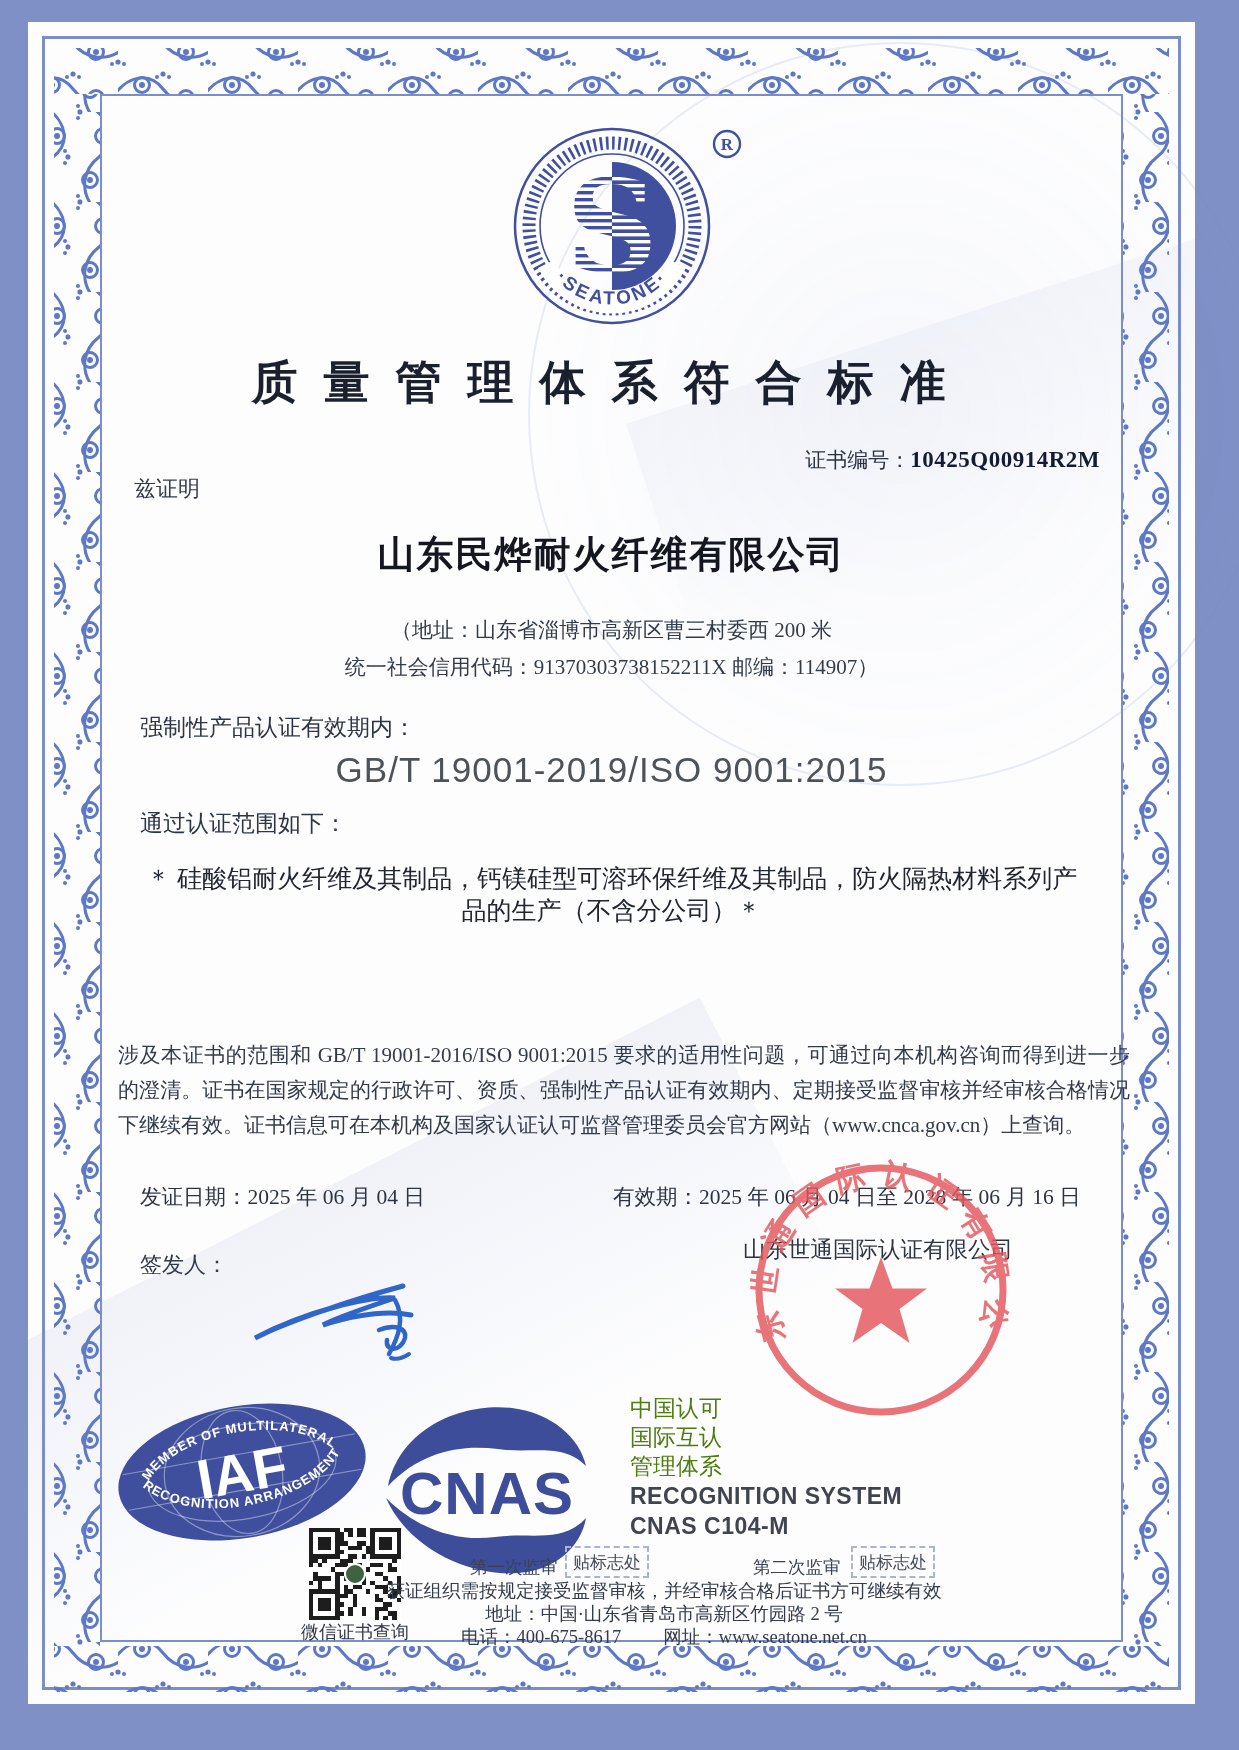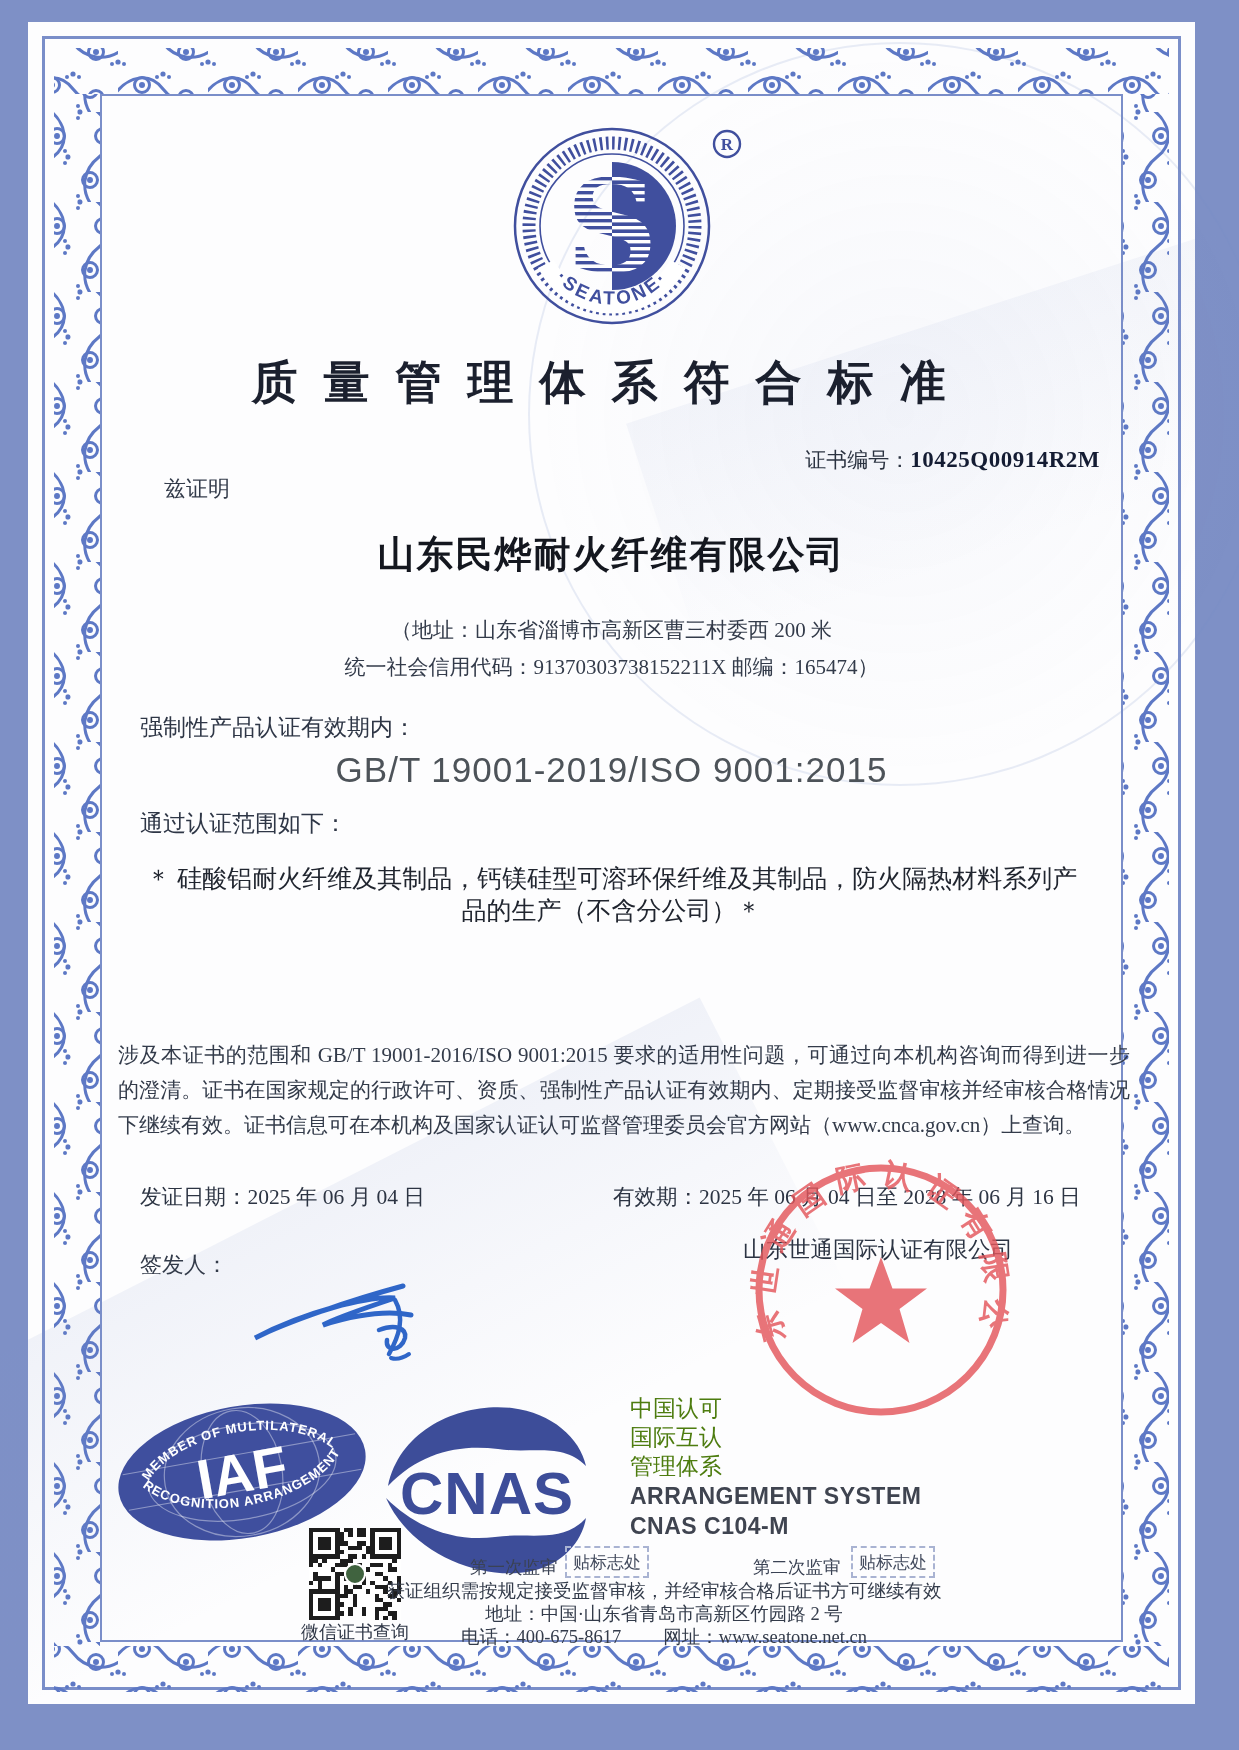--- a/index.html
+++ b/index.html
@@ -18,21 +18,21 @@
            background:linear-gradient(180deg,rgba(125,145,200,.10),rgba(125,145,200,0));}
   .wm-band2{left:620px;top:300px;width:620px;height:240px;transform:rotate(-18deg);
             background:linear-gradient(180deg,rgba(125,145,200,.07),rgba(125,145,200,0));}
   
   .abs{position:absolute;}
   .center{text-align:center;}
   .title{left:0;right:0;top:330px;font-size:46px;font-weight:bold;color:#1b202e;
          letter-spacing:26px;text-align:center;}
   .certno{top:424px;right:95px;font-size:21px;color:#2a3240;}
   .certno b{font-size:23px;color:#141c33;letter-spacing:.5px;}
-  .intro{left:136px;top:452px;font-size:22px;}
+  .intro{left:106px;top:452px;font-size:22px;}
   .company{left:0;right:0;top:508px;font-size:37px;font-weight:bold;color:#14171f;letter-spacing:2px;}
   .addr1{left:0;right:0;top:594px;font-size:21px;}
   .addr2{left:0;right:0;top:631px;font-size:21px;}
   .lbl{font-size:23px;color:#2e3646;}
   .std-label{left:112px;top:690px;}
   .standard{left:0;right:0;top:728px;font-size:35px;color:#4d5359;
             font-family:"Liberation Sans",sans-serif;letter-spacing:1px;}
   .scope-label{left:112px;top:786px;text-align:center;}
   .scope{left:60px;right:60px;font-size:25px;font-weight:normal;color:#20252f;}
   .scope1{top:840px;}
@@ -170,21 +170,21 @@
     <div class="abs title">质量管理体系符合标准</div>
 
     <div class="abs certno">
       <span>证书编号：</span><b>10425Q00914R2M</b>
     </div>
 
     <div class="abs intro">兹证明</div>
 
     <div class="abs center company">山东民烨耐火纤维有限公司</div>
     <div class="abs center addr1">（地址：山东省淄博市高新区曹三村委西 200 米</div>
-    <div class="abs center addr2">统一社会信用代码：91370303738152211X 邮编：165474）</div>
+    <div class="abs center addr2">统一社会信用代码：91370303738152211X 邮编：114907）</div>
 
     <div class="abs lbl std-label">强制性产品认证有效期内：</div>
     <div class="abs center standard">GB/T 19001-2019/ISO 9001:2015</div>
 
     <div class="abs lbl scope-label">通过认证范围如下：</div>
     <div class="abs center scope scope1">＊ 硅酸铝耐火纤维及其制品，钙镁硅型可溶环保纤维及其制品，防火隔热材料系列产</div>
     <div class="abs center scope scope2">品的生产（不含分公司）＊</div>
 
     <div class="abs legal">涉及本证书的范围和 GB/T 19001-2016/ISO 9001:2015 要求的适用性问题，可通过向本机构咨询而得到进一步的澄清。证书在国家规定的行政许可、资质、强制性产品认证有效期内、定期接受监督审核并经审核合格情况下继续有效。证书信息可在本机构及国家认证认可监督管理委员会官方网站（www.cnca.gov.cn）上查询。</div>
 
@@ -246,21 +246,21 @@
     <svg class="abs cnas-svg" width="214" height="192" viewBox="0 0 214 192">
       <path d="M8,86 C20,28 82,2 132,8 C172,13 200,38 206,66 C182,42 152,54 118,49 C80,44 40,52 8,86 Z" fill="#3d4d99"></path>
       <path d="M6,98 C30,152 97,180 147,172 C182,166 202,142 206,118 C182,144 152,132 115,137 C78,142 38,130 6,98 Z" fill="#3d4d99"></path>
       <text x="107" y="114" text-anchor="middle" font-family="'Liberation Sans',sans-serif" font-weight="bold" font-size="60" fill="#3d4d99" letter-spacing="1">CNAS</text>
     </svg>
 
     <div class="abs cnas-text">
       <div class="cjk">中国认可</div>
       <div class="cjk">国际互认</div>
       <div class="cjk">管理体系</div>
-      <div class="en">ARRANGEMENT SYSTEM</div>
+      <div class="en">RECOGNITION SYSTEM</div>
       <div class="en">CNAS C104-M</div>
     </div>
 
     <div class="abs qr">
         <i style="left:0.00px;top:0.00px;width:4.38px;height:4.38px"></i>
         <i style="left:4.38px;top:0.00px;width:4.38px;height:4.38px"></i>
         <i style="left:8.76px;top:0.00px;width:4.38px;height:4.38px"></i>
         <i style="left:13.14px;top:0.00px;width:4.38px;height:4.38px"></i>
         <i style="left:17.52px;top:0.00px;width:4.38px;height:4.38px"></i>
         <i style="left:21.90px;top:0.00px;width:4.38px;height:4.38px"></i>

